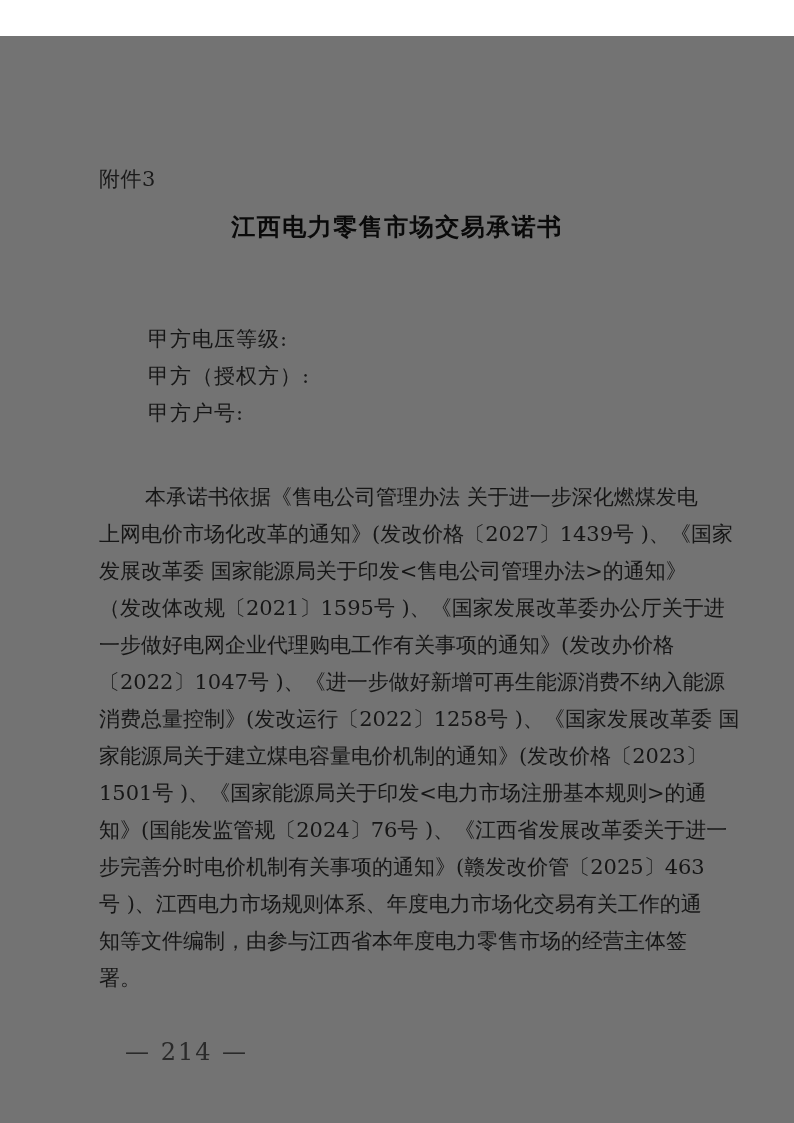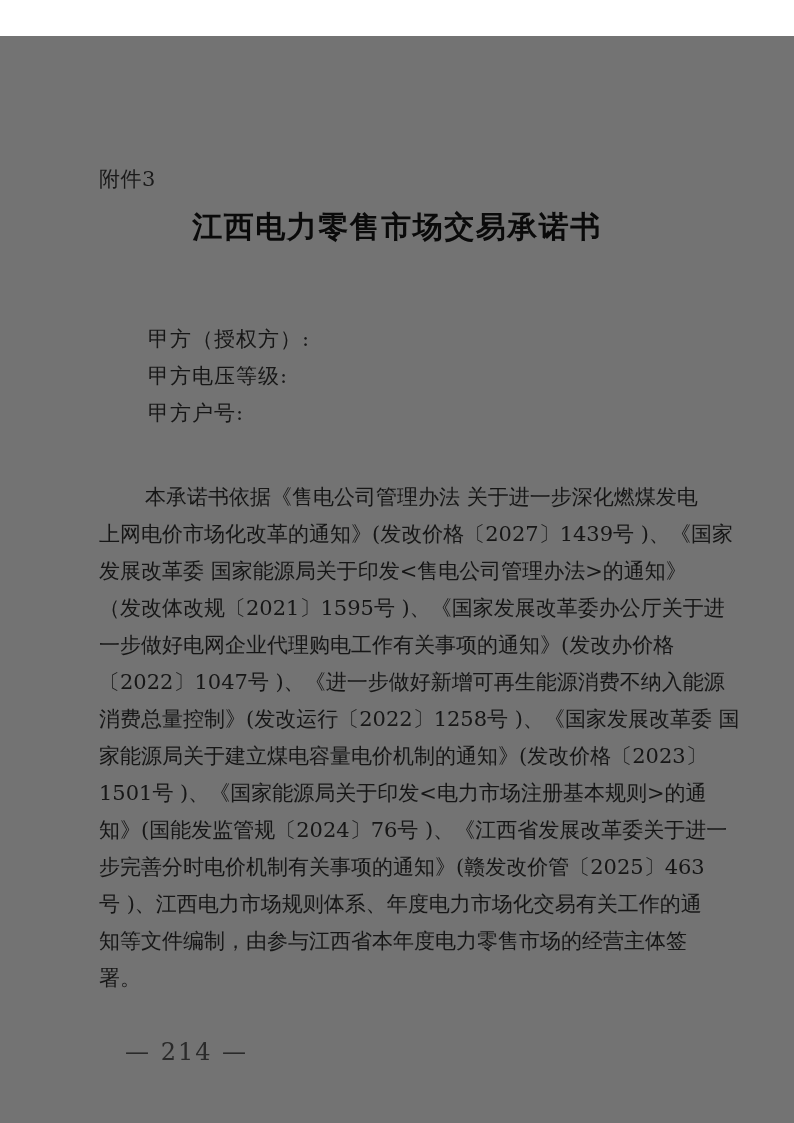--- a/index.html
+++ b/index.html
@@ -32,21 +32,21 @@
     white-space: nowrap;
   }
 
   
   .doc-title {
     position: absolute;
     left: 0;
     top: 170px;
     width: 794px;
     text-align: center;
-    font-size: 30px;
+    font-size: 24px;
     line-height: 42px;
     font-weight: bold;
     letter-spacing: 1.5px;
     color: #0a0a0a;
     font-family: "DejaVu Serif", "Liberation Serif", serif;
   }
 
   
   .field-list {
     position: absolute;
@@ -126,22 +126,22 @@
 </head>
 <body>
 
 <div class="page">
 
   <div class="attachment-label">附件3</div>
 
   <div class="doc-title">江西电力零售市场交易承诺书</div>
 
   <div class="field-list">
+    <div class="field-row">甲方电压等级:</div>
     <div class="field-row">甲方（授权方）:</div>
-    <div class="field-row">甲方电压等级:</div>
     <div class="field-row">甲方户号:</div>
   </div>
 
   <div class="body-block">
     <div class="body-line indent">本承诺书依据《售电公司管理办法 关于进一步深化燃煤发电</div>
     <div class="body-line">上网电价市场化改革的通知》(发改价格〔2027〕1439号 )、《国家</div>
     <div class="body-line">发展改革委 国家能源局关于印发&lt;售电公司管理办法&gt;的通知》</div>
     <div class="body-line">（发改体改规〔2021〕1595号 )、《国家发展改革委办公厅关于进</div>
     <div class="body-line">一步做好电网企业代理购电工作有关事项的通知》(发改办价格</div>
     <div class="body-line">〔2022〕1047号 )、《进一步做好新增可再生能源消费不纳入能源</div>

